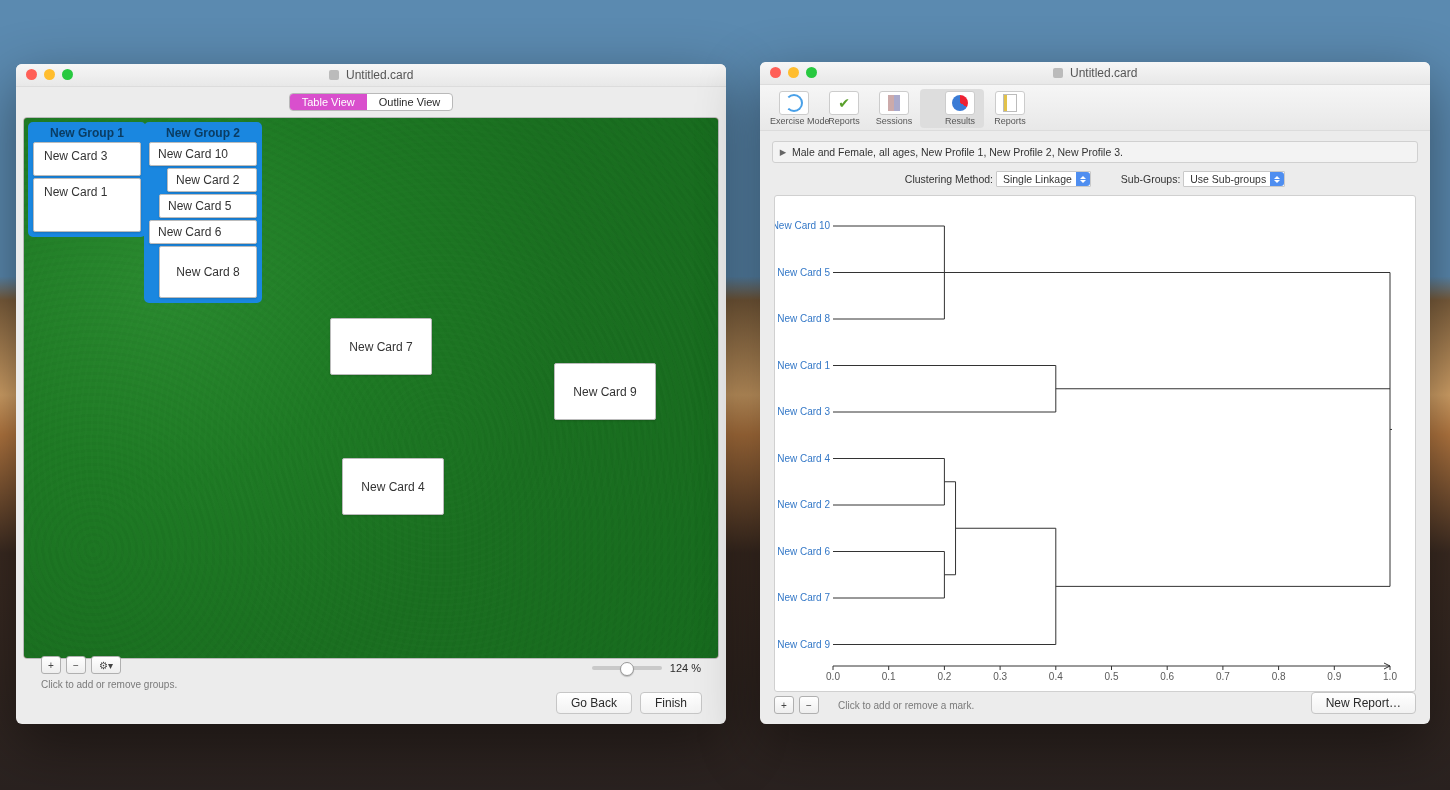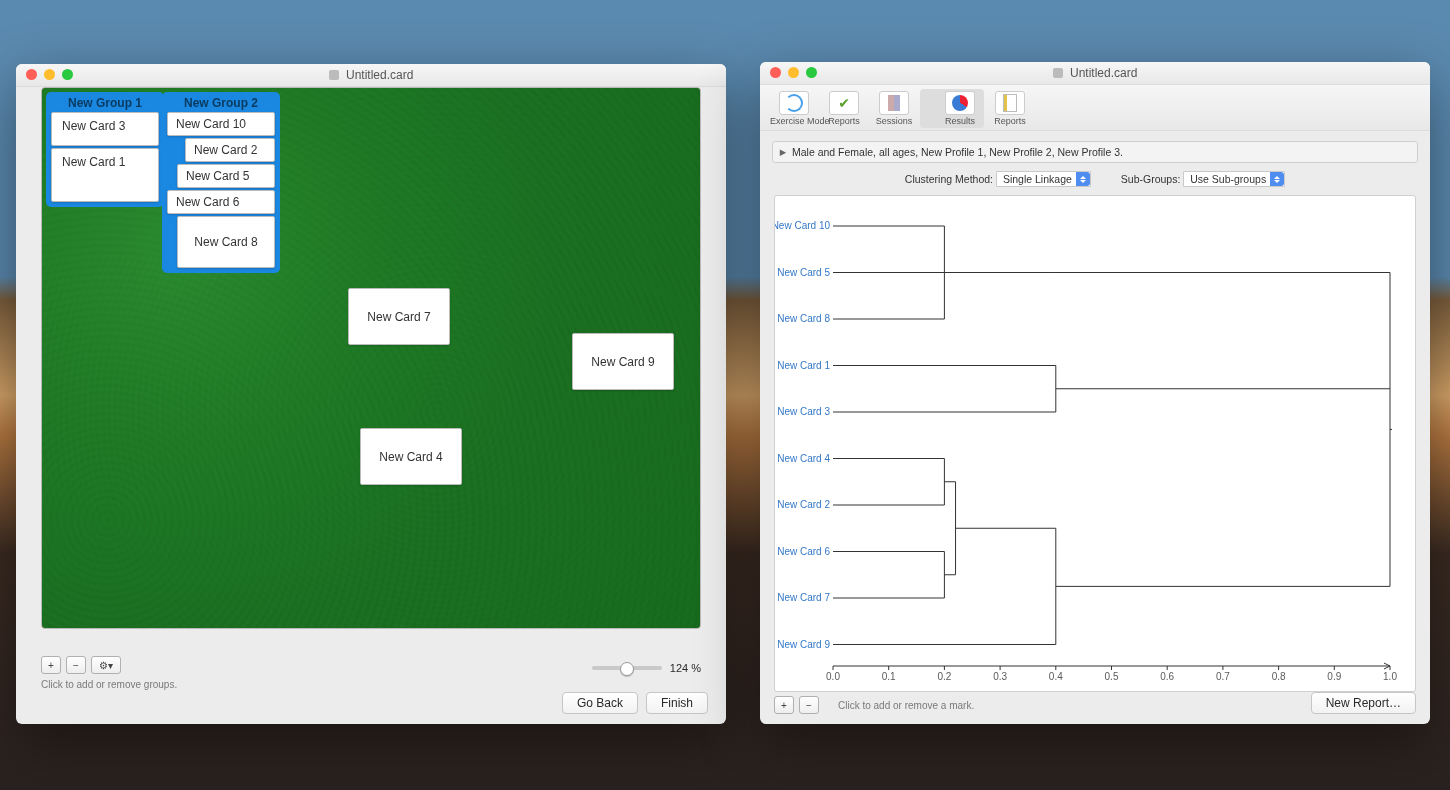--- a/index.html
+++ b/index.html
@@ -17,21 +17,21 @@
 .t-close{background:#ff5f57;}.t-min{background:#ffbd2e;}.t-max{background:#28c940;}
 .title-icon{display:inline-block;width:10px;height:10px;background:#bbb;border-radius:2px;margin-right:4px;vertical-align:-1px;}
 
 
 #win-left{left:16px;top:64px;width:710px;height:660px;}
 .seg-wrap{text-align:center;padding:6px 0;}
 .segmented{display:inline-flex;border:1px solid #b9b9b9;border-radius:4px;overflow:hidden;background:#fff;}
 .segmented div{padding:2px 12px;font-size:11px;cursor:default;}
 .segmented .active{background:#d94fcd;color:#fff;}
 
-.canvas-frame{margin:0 25px;border:1px solid #b9b9b9;border-radius:4px;background:#fca5a5;height:540px;position:relative;overflow:hidden;}
+.canvas-frame{margin:0 7px;border:1px solid #b9b9b9;border-radius:4px;background:#fca5a5;height:540px;position:relative;overflow:hidden;}
 .green-canvas{position:absolute;inset:0;background:
   radial-gradient(circle at 20% 30%,#2a8a2f 0,#1e7a24 30%,#1a6f20 60%,#176b1e 100%);
 }
 .green-canvas::after{content:"";position:absolute;inset:0;background:
   repeating-radial-gradient(circle at 60% 60%,rgba(255,255,255,.02) 0 2px,transparent 2px 6px),
   repeating-radial-gradient(circle at 10% 80%,rgba(0,0,0,.04) 0 3px,transparent 3px 7px);
   opacity:.5;}
 
 .group{position:absolute;border:2px solid #1a87e0;background:#1a87e0;border-radius:5px;padding:0 3px 3px 3px;}
 .group-title{color:#0a3c63;font-weight:bold;text-align:center;padding:2px 0;font-size:12px;}
@@ -39,21 +39,21 @@
 .free-card{position:absolute;width:100px;height:55px;display:flex;align-items:center;justify-content:center;padding:0;font-size:12px;}
 
 .toolbar-bottom{position:absolute;left:25px;right:25px;bottom:50px;display:flex;align-items:center;gap:5px;}
 .sq-btn{width:18px;height:16px;border:1px solid #b0b0b0;border-radius:3px;background:linear-gradient(#fff,#eee);display:flex;align-items:center;justify-content:center;font-size:10px;color:#444;}
 .gear-btn{width:28px;}
 .hint{position:absolute;left:25px;bottom:34px;color:#7a7a7a;font-size:10px;}
 .zoom-wrap{position:absolute;right:25px;bottom:50px;display:flex;align-items:center;gap:8px;}
 .slider{width:70px;height:4px;background:#c9c9c9;border-radius:2px;position:relative;}
 .slider .knob{position:absolute;top:-4px;width:12px;height:12px;border-radius:50%;background:#fff;border:1px solid #999;box-shadow:0 1px 1px rgba(0,0,0,.2);}
 
-.footer-btns{position:absolute;right:18px;bottom:10px;display:flex;gap:8px;}
+.footer-btns{position:absolute;right:24px;bottom:10px;display:flex;gap:8px;}
 .mac-btn{border:1px solid #c6c6c6;border-radius:4px;background:linear-gradient(#fff,#f2f2f2);padding:3px 14px;font-size:12px;}
 
 
 #win-right{left:760px;top:62px;width:670px;height:662px;}
 .rt-toolbar{display:flex;gap:2px;padding:4px 10px 2px 10px;background:linear-gradient(#f6f6f6,#e8e8e8);border-bottom:1px solid #dcdcdc;}
 .tb-item{width:48px;text-align:center;padding:2px 0;border-radius:4px;}
 .tb-item.active{background:#ddd;padding-left:16px;}
 .tb-icon{width:28px;height:22px;margin:0 auto 1px;border:1px solid #ccc;border-radius:3px;background:#fff;display:flex;align-items:center;justify-content:center;}
 .tb-label{font-size:9px;color:#555;white-space:nowrap;}
 
@@ -95,20 +95,26 @@
   <div class="titlebar">
     <div class="traffic">
       <span class="t-close"></span>
       <span class="t-min"></span>
       <span class="t-max"></span>
     </div>
     <span class="title-icon"></span>
     <span>Untitled.card</span>
   </div>
 
+  <div class="seg-wrap">
+    <div class="segmented">
+      <div class="active">Table View</div>
+      <div>Outline View</div>
+    </div>
+  </div>
 
   <div class="canvas-frame">
     <div class="green-canvas"></div>
 
     <div class="group" style="left:4px;top:4px;width:108px;">
       <div class="group-title">New Group 1</div>
       <div class="card" style="height:20px;">New Card 3</div>
       <div class="card" style="height:40px;margin-top:2px;">New Card 1</div>
     </div>
 

